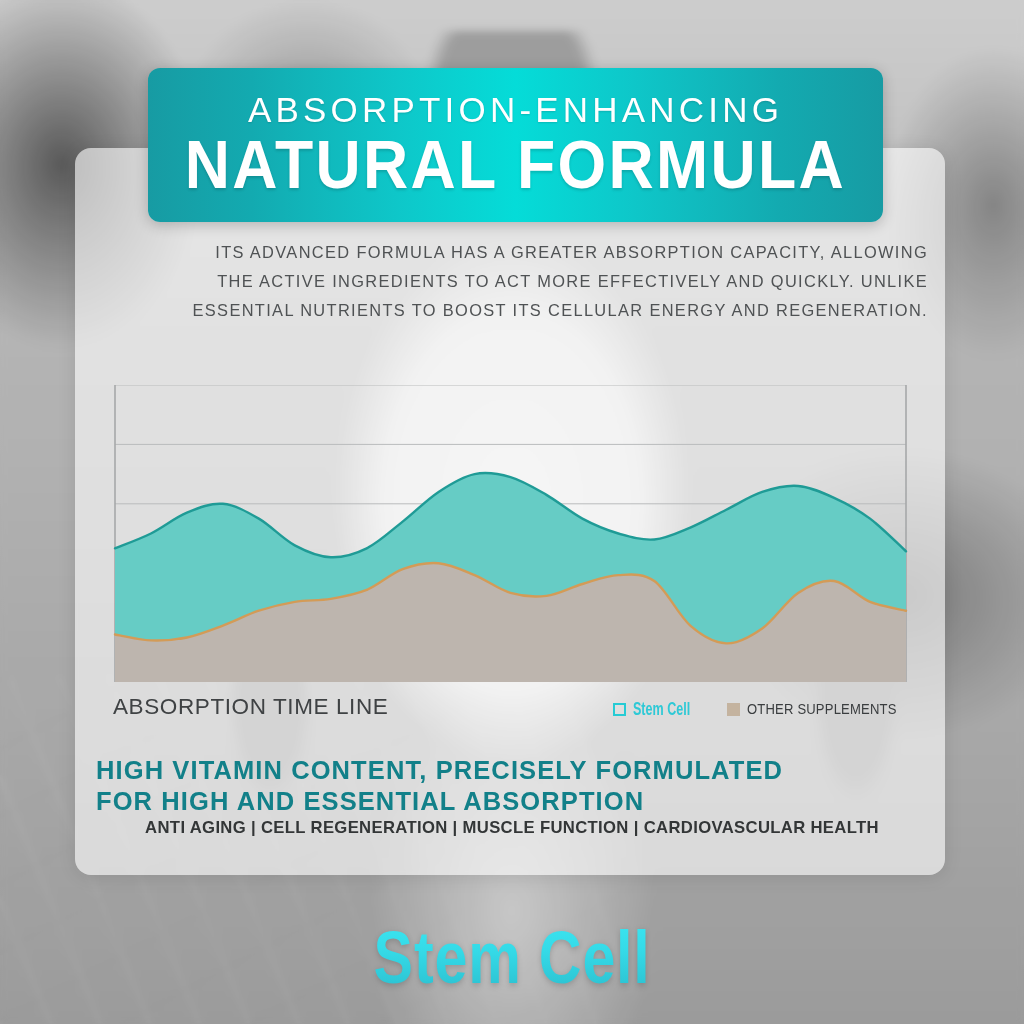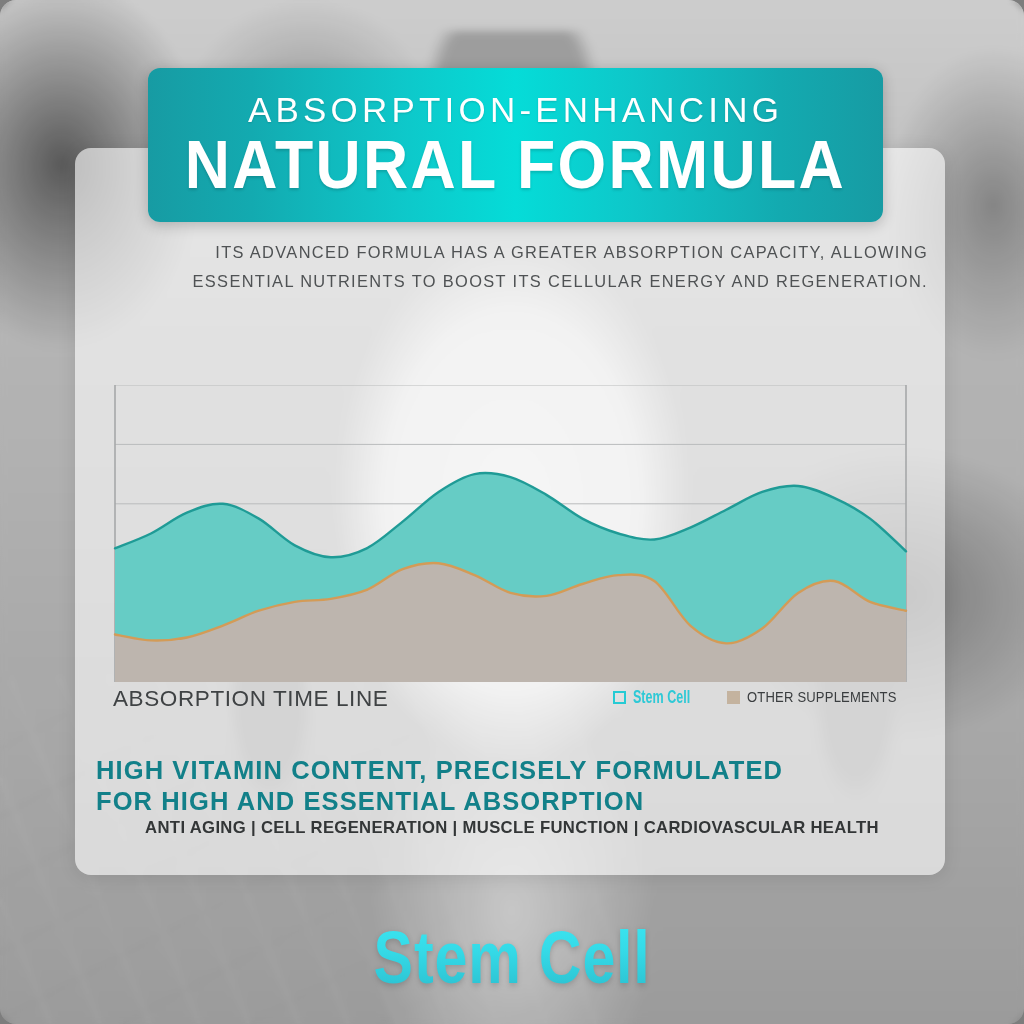--- a/index.html
+++ b/index.html
@@ -6,21 +6,20 @@
     margin: 0;
     padding: 0;
     background: #7d7d7d;
   }
   #stage {
     position: relative;
     width: 1024px;
     height: 1024px;
     overflow: hidden;
     font-family: "Liberation Sans", sans-serif;
-    border-radius: 16px;
   }
 
   
   .bg-base {
     position: absolute; inset: 0;
     background:
       radial-gradient(ellipse 260px 210px at 88% 58%, rgba(70,70,70,0.55), rgba(70,70,70,0) 70%),
       radial-gradient(ellipse 200px 260px at 6% 16%, rgba(40,40,40,0.75), rgba(40,40,40,0) 72%),
       radial-gradient(ellipse 170px 150px at 30% 10%, rgba(120,120,120,0.55), rgba(120,120,120,0) 70%),
       radial-gradient(ellipse 150px 220px at 97% 20%, rgba(85,85,85,0.6), rgba(85,85,85,0) 72%),
@@ -135,21 +134,21 @@
     left: 113px; top: 385px;
     width: 795px; height: 297px;
   }
   .chart-svg { display: block; width: 100%; height: 100%; }
 
   .chart-footer {
     position: absolute;
     left: 113px; top: 686px;
     width: 800px; height: 34px;
     display: flex;
-    align-items: flex-start;
+    align-items: flex-end;
     justify-content: space-between;
   }
   .axis-label {
     color: #3f4244;
     font-size: 22.5px;
     letter-spacing: 0.6px;
     font-weight: 400;
   }
   .legend {
     display: flex;
@@ -251,20 +250,21 @@
 
   <div class="card"></div>
 
   <div class="banner">
     <div class="banner-line1">ABSORPTION-ENHANCING</div>
     <div class="banner-line2">NATURAL FORMULA</div>
   </div>
 
   <div class="paragraph">
     <span>ITS ADVANCED FORMULA HAS A GREATER ABSORPTION CAPACITY, ALLOWING</span>
+    <span>THE ACTIVE INGREDIENTS TO ACT MORE EFFECTIVELY AND QUICKLY. UNLIKE</span>
     <span>ESSENTIAL NUTRIENTS TO BOOST ITS CELLULAR ENERGY AND REGENERATION.</span>
   </div>
 
   <div class="chart-wrap">
     <svg class="chart-svg" viewBox="0 0 795 297" preserveAspectRatio="none">
       <g id="grid-group">
           <line x1="2" x2="793" y1="297" y2="297" stroke="#b9bbbc" stroke-width="1"></line>
           <line x1="2" x2="793" y1="237.6" y2="237.6" stroke="#b9bbbc" stroke-width="1"></line>
           <line x1="2" x2="793" y1="178.2" y2="178.2" stroke="#b9bbbc" stroke-width="1"></line>
           <line x1="2" x2="793" y1="118.80000000000001" y2="118.80000000000001" stroke="#b9bbbc" stroke-width="1"></line>

